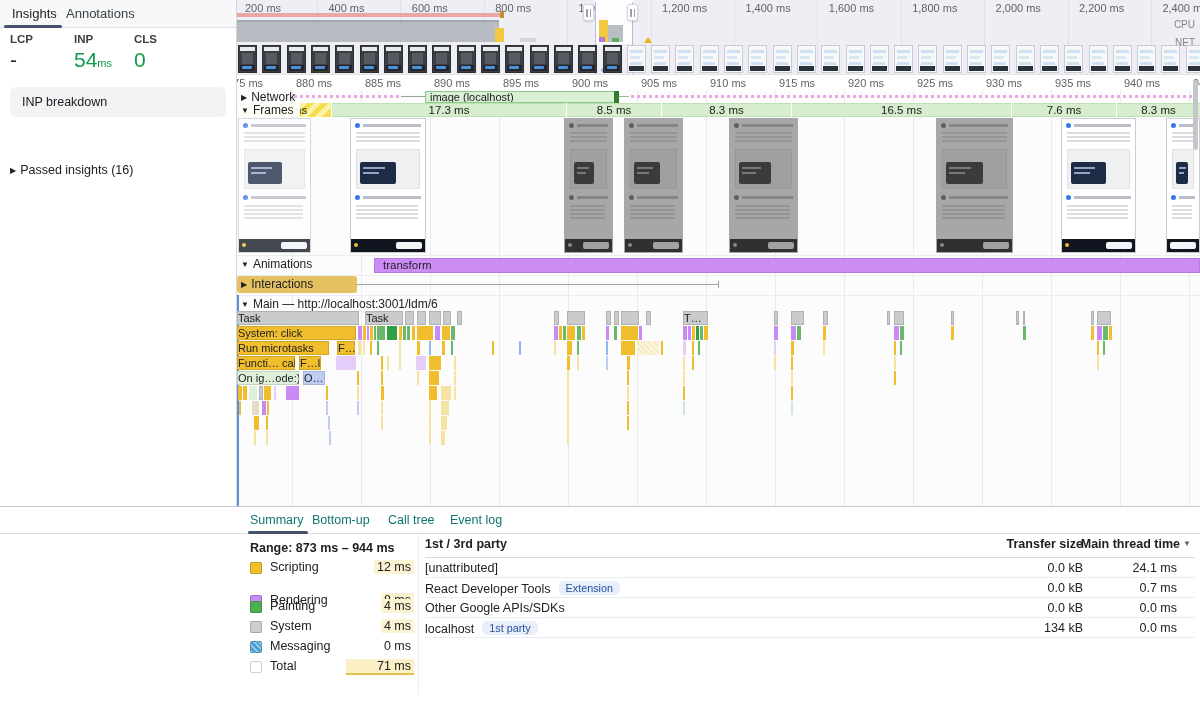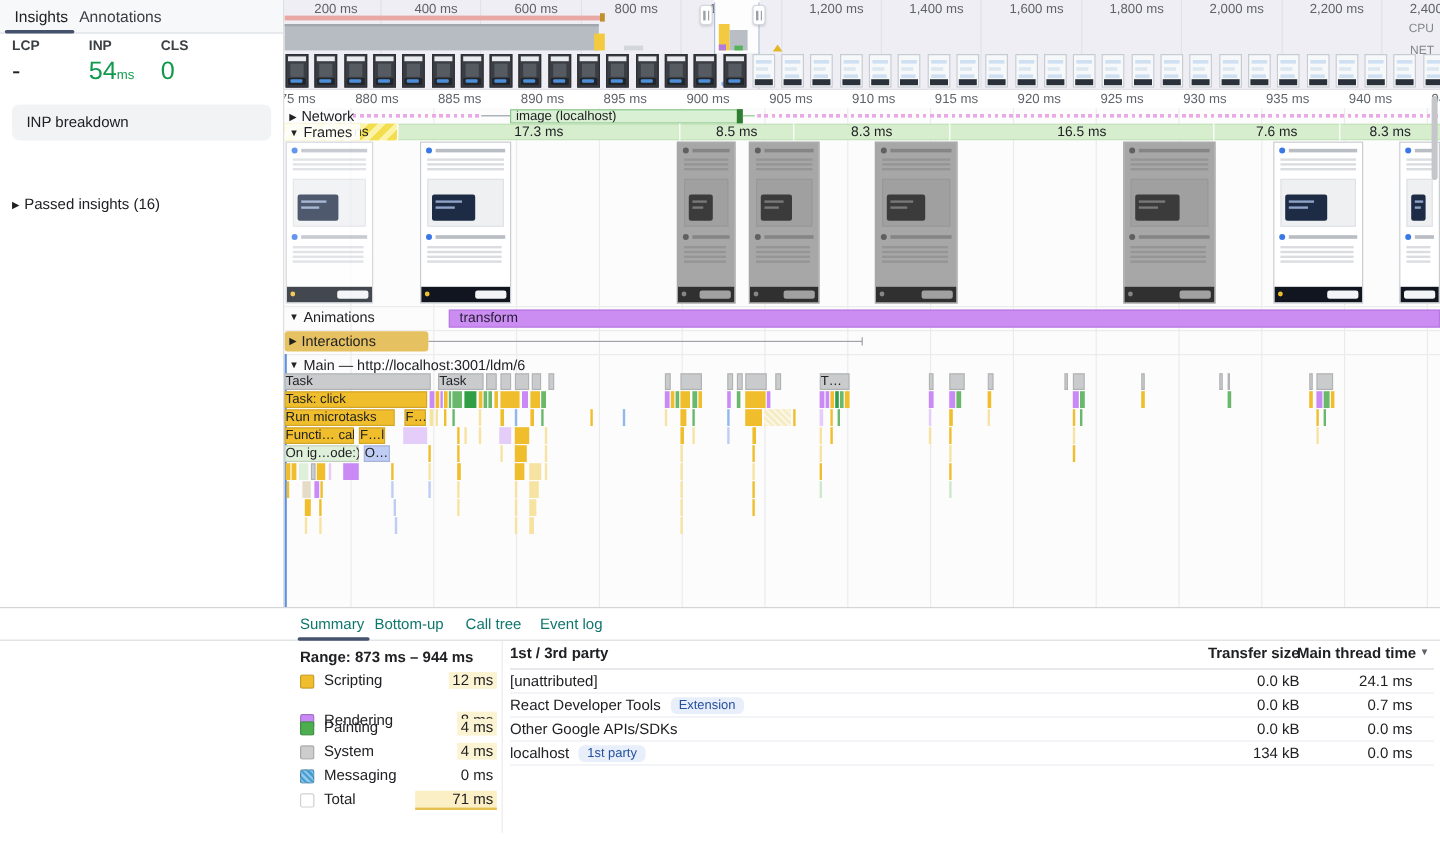--- a/index.html
+++ b/index.html
@@ -20,21 +20,21 @@
   #card-3rd { position:absolute; left:10px; top:125px; width:216px; height:28px; background:#f1f3f4; border-radius:6px; line-height:28px; padding-left:12px; font-size:12.5px; font-weight:500; }
   #passed { position:absolute; left:10px; top:163px; font-size:12.5px; font-weight:500; }
   .tri { font-size:8px; color:#202124; margin-right:4px; vertical-align:1px; }
 
   #div-v { position:absolute; left:236px; top:0; width:1px; height:506px; background:#d5d7da; }
 
   
   #timeline { position:absolute; left:237px; top:0; width:963px; height:506px; overflow:hidden; }
   #overview { position:absolute; left:0; top:0; width:963px; height:75px; background:#f0eef5; border-bottom:1px solid #e2e2e6; }
   .ov-grid { position:absolute; top:0; width:1px; height:74px; background:#dfe2eb; }
-  .ov-label { position:absolute; top:2px; width:70px; text-align:center; font-size:11px; color:#5f6368; }
+  .ov-label { position:absolute; top:2px; width:70px; text-align:left; font-size:11px; color:#5f6368; }
   #cpu-label,#net-label { position:absolute; right:5px; font-size:10px; color:#80868b; font-weight:500; }
   #cpu-label { top:19px; } #net-label { top:37px; }
   #net-strip { position:absolute; left:0; top:13px; width:263px; height:4px; background:#e9a8a4; }
   #net-tick { position:absolute; left:263px; top:11px; width:4px; height:7px; background:#c0912b; }
   #cpu-area { position:absolute; left:0; top:20px; width:262px; height:22px; background:#b7bcc3; border-top:2px solid #a2a7ae; }
   .spike { position:absolute; }
   #sel-bg { position:absolute; left:358px; top:0; width:38px; height:44px; background:#fdfdfe; }
   .sel-line { position:absolute; top:2px; width:1px; height:72px; background:#aebfd9; }
   .handle { position:absolute; top:4px; width:11px; height:17px; background:#fff; border:1px solid #d4d7dc; border-radius:3px; box-shadow:0 1px 2px rgba(0,0,0,.15); display:flex; align-items:center; justify-content:center; gap:2px; z-index:5; }
   .handle i { display:block; width:1.5px; height:8px; background:#9aa0a6; }
@@ -759,21 +759,21 @@
           <div class="bar outlined" style="left:537px;top:221px;width:4px;background:#C9CBCD;"></div>
           <div class="bar outlined" style="left:554px;top:221px;width:13px;background:#C9CBCD;"></div>
           <div class="bar outlined" style="left:586px;top:221px;width:5px;background:#C9CBCD;"></div>
           <div class="bar outlined" style="left:650px;top:221px;width:3px;background:#C9CBCD;"></div>
           <div class="bar outlined" style="left:657px;top:221px;width:10px;background:#C9CBCD;"></div>
           <div class="bar outlined" style="left:714px;top:221px;width:3px;background:#C9CBCD;"></div>
           <div class="bar outlined" style="left:779px;top:221px;width:3px;background:#C9CBCD;"></div>
           <div class="bar outlined" style="left:786px;top:221px;width:2px;background:#C9CBCD;"></div>
           <div class="bar outlined" style="left:854px;top:221px;width:3px;background:#C9CBCD;"></div>
           <div class="bar outlined" style="left:860px;top:221px;width:14px;background:#C9CBCD;"></div>
-          <div class="bar outlined" style="left:0px;top:236px;width:119px;background:#F0BE2C;"><span>Task: click</span></div>
+          <div class="bar outlined" style="left:0px;top:236px;width:119px;background:#F0BE2C;"><span>System: click</span></div>
           <div class="bar" style="left:121px;top:236px;width:4px;background:#C98AF5;"></div>
           <div class="bar" style="left:126px;top:236px;width:3px;background:#F0BE2C;"></div>
           <div class="bar" style="left:130px;top:236px;width:2px;background:#C98AF5;"></div>
           <div class="bar" style="left:133px;top:236px;width:3px;background:#F0BE2C;"></div>
           <div class="bar" style="left:137px;top:236px;width:2px;background:#69B86B;"></div>
           <div class="bar" style="left:140px;top:236px;width:8px;background:#69B86B;"></div>
           <div class="bar" style="left:150px;top:236px;width:10px;background:#2F9E44;"></div>
           <div class="bar" style="left:162px;top:236px;width:3px;background:#F0BE2C;"></div>
           <div class="bar" style="left:166px;top:236px;width:3px;background:#69B86B;"></div>
           <div class="bar" style="left:170px;top:236px;width:3px;background:#69B86B;"></div>

